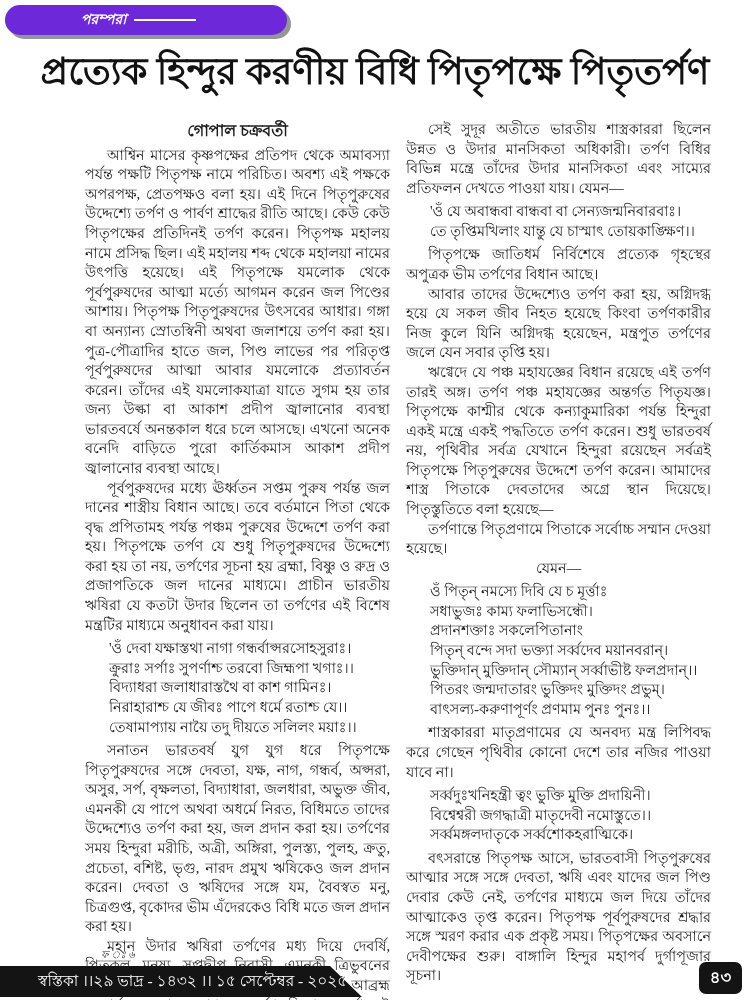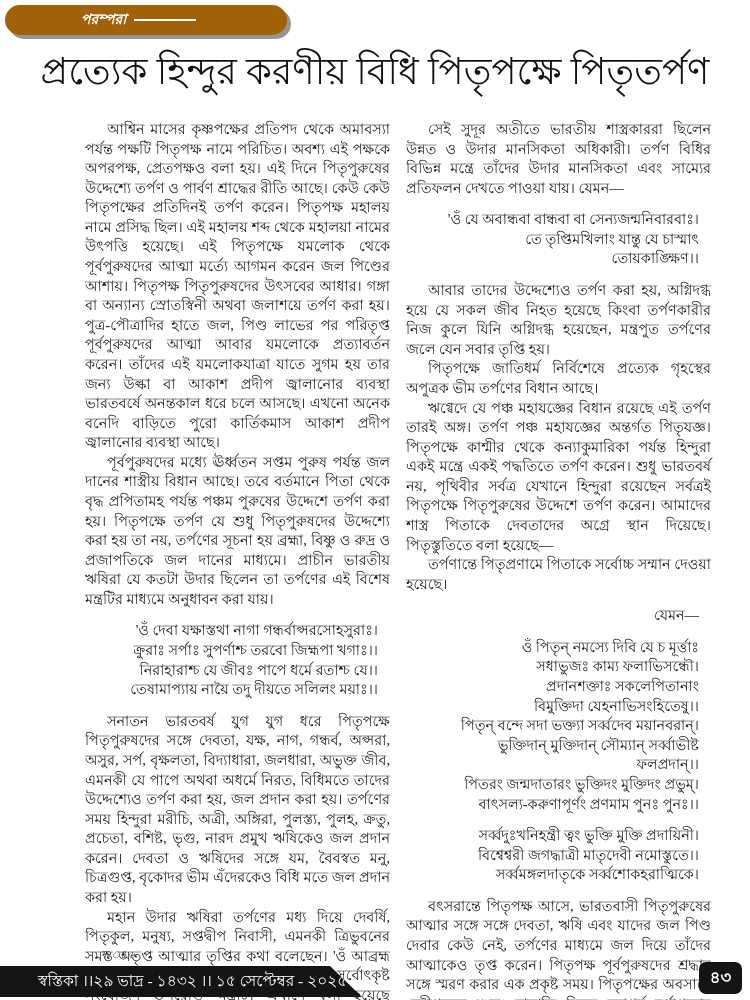--- a/index.html
+++ b/index.html
@@ -15,36 +15,36 @@
     box-shadow:4px 4px 0 rgba(130,130,130,.85);
   }
   .tag-pill .label{
     color:#ffffff;font-size:14px;font-style:italic;font-weight:bold;
     padding-left:76px;white-space:nowrap;
   }
   .tag-line{width:62px;height:2px;background:#ffffff;margin-left:8px;}
   
   .title{
     position:absolute;top:50px;left:0;width:100%;
-    text-align:center;font-size:37px;font-weight:400;line-height:1.2;
+    text-align:center;font-size:37px;font-weight:700;line-height:1.2;
     color:#121212;margin:0;
   }
   
   .columns{
     position:absolute;left:85px;top:120px;width:627px;
     display:flex;gap:16px;
     font-size:14.4px;line-height:1.36;text-align:justify;
   }
   .col{width:305px;}
   .byline{
     text-align:center;font-weight:700;font-size:16px;margin:0 0 4px 0;
   }
   .para{text-indent:22px;margin:0;}
-  .plain-line{margin:12px;text-align:right;}
-  .verse{padding-left:20px;text-align:right;margin:12px;}
+  .plain-line{margin:0;text-align:center;}
+  .verse{padding-left:20px;text-align:left;margin:4px;}
   .verse-line{display:block;}
   
   .footer-note{
     position:absolute;left:101px;top:947px;font-size:10px;font-style:italic;
     color:#222;
   }
   .footer-bar{
     position:absolute;left:0;top:966px;width:362px;height:31px;
     background:#141414;
     clip-path:polygon(0 0,330px 0,362px 100%,0 100%);
@@ -55,61 +55,63 @@
   .page-badge{
     position:absolute;left:699px;top:962px;width:43px;height:32px;
     background:#141414;border-radius:7px;color:#ffffff;
     display:flex;align-items:center;justify-content:center;
     font-size:16.5px;font-weight:700;
   }
 </style>
 </head>
 <body>
 
-<div class="tag-pill" style="background: #a16207;">
+<div class="tag-pill" style="background: #6d28d9;">
   <span class="label">পরম্পরা</span>
   <span class="tag-line"></span>
 </div>
 
 <h1 class="title">প্রত্যেক হিন্দুর করণীয় বিধি পিতৃপক্ষে পিতৃতর্পণ</h1>
 
 <div class="columns">
   <div class="col" id="col-left">
+    <div class="byline">গোপাল চক্রবর্তী</div>
   <div class="para">আশ্বিন মাসের কৃষ্ণপক্ষের প্রতিপদ থেকে অমাবস্যা পর্যন্ত পক্ষটি পিতৃপক্ষ নামে পরিচিত। অবশ্য এই পক্ষকে অপরপক্ষ, প্রেতপক্ষও বলা হয়। এই দিনে পিতৃপুরুষের উদ্দেশ্যে তর্পণ ও পার্বণ শ্রাদ্ধের রীতি আছে। কেউ কেউ পিতৃপক্ষের প্রতিদিনই তর্পণ করেন। পিতৃপক্ষ মহালয় নামে প্রসিদ্ধ ছিল। এই মহালয় শব্দ থেকে মহালয়া নামের উৎপত্তি হয়েছে। এই পিতৃপক্ষে যমলোক থেকে পূর্বপুরুষদের আত্মা মর্ত্যে আগমন করেন জল পিণ্ডের আশায়। পিতৃপক্ষ পিতৃপুরুষদের উৎসবের আধার। গঙ্গা বা অন্যান্য স্রোতস্বিনী অথবা জলাশয়ে তর্পণ করা হয়। পুত্র-পৌত্রাদির হাতে জল, পিণ্ড লাভের পর পরিতৃপ্ত পূর্বপুরুষদের আত্মা আবার যমলোকে প্রত্যাবর্তন করেন। তাঁদের এই যমলোকযাত্রা যাতে সুগম হয় তার জন্য উল্কা বা আকাশ প্রদীপ জ্বালানোর ব্যবস্থা ভারতবর্ষে অনন্তকাল ধরে চলে আসছে। এখনো অনেক বনেদি বাড়িতে পুরো কার্তিকমাস আকাশ প্রদীপ জ্বালানোর ব্যবস্থা আছে।</div>
       <div class="para">পূর্বপুরুষদের মধ্যে ঊর্ধ্বতন সপ্তম পুরুষ পর্যন্ত জল দানের শাস্ত্রীয় বিধান আছে। তবে বর্তমানে পিতা থেকে বৃদ্ধ প্রপিতামহ পর্যন্ত পঞ্চম পুরুষের উদ্দেশে তর্পণ করা হয়। পিতৃপক্ষে তর্পণ যে শুধু পিতৃপুরুষদের উদ্দেশ্যে করা হয় তা নয়, তর্পণের সূচনা হয় ব্রহ্মা, বিষ্ণু ও রুদ্র ও প্রজাপতিকে জল দানের মাধ্যমে। প্রাচীন ভারতীয় ঋষিরা যে কতটা উদার ছিলেন তা তর্পণের এই বিশেষ মন্ত্রটির মাধ্যমে অনুধাবন করা যায়।</div>
       <div class="verse">
         <span class="verse-line">'ওঁ দেবা যক্ষাস্তথা নাগা গন্ধর্বাপ্সরসোহসুরাঃ।</span>
         <span class="verse-line">ক্রুরাঃ সর্পাঃ সুপর্ণাশ্চ তরবো জিহ্মপা খগাঃ।।</span>
+        <span class="verse-line">বিদ্যাধরা জলাধারাস্তথৈ বা কাশ গামিনঃ।</span>
         <span class="verse-line">নিরাহারাশ্চ যে জীবঃ পাপে ধর্মে রতাশ্চ যে।।</span>
         <span class="verse-line">তেষামাপ্যায় নায়ৈ তদু দীয়তে সলিলং ময়াঃ।।</span>
       </div>
       <div class="para">সনাতন ভারতবর্ষ যুগ যুগ ধরে পিতৃপক্ষে পিতৃপুরুষদের সঙ্গে দেবতা, যক্ষ, নাগ, গন্ধর্ব, অপ্সরা, অসুর, সর্প, বৃক্ষলতা, বিদ্যাধারা, জলধারা, অভুক্ত জীব, এমনকী যে পাপে অথবা অধর্মে নিরত, বিধিমতে তাদের উদ্দেশ্যেও তর্পণ করা হয়, জল প্রদান করা হয়। তর্পণের সময় হিন্দুরা মরীচি, অত্রী, অঙ্গিরা, পুলস্ত্য, পুলহ, ক্রতু, প্রচেতা, বশিষ্ট, ভৃগু, নারদ প্রমুখ ঋষিকেও জল প্রদান করেন। দেবতা ও ঋষিদের সঙ্গে যম, বৈবস্বত মনু, চিত্রগুপ্ত, বৃকোদর ভীম এঁদেরকেও বিধি মতে জল প্রদান করা হয়।</div>
       <div class="para">মহান উদার ঋষিরা তর্পণের মধ্য দিয়ে দেবর্ষি, পিতৃকুল, মনুষ্য, সপ্তদ্বীপ নিবাসী, এমনকী ত্রিভুবনের সমস্ত অতৃপ্ত আত্মার তৃপ্তির কথা বলেছেন। 'ওঁ আব্রহ্ম স্তম্বপর্যন্তং জগৎ তৃপ্যান্ত।' তর্পণ ক্রিয়ার সর্বোৎকৃষ্ট সংযোজন উপরোক্ত মন্ত্রটি। এখানে বলা হয়েছে তর্পণকারীর প্রদত্ত জলে ব্রহ্ম থেকে 'স্তম্ব' অর্থাৎ তৃণগুচ্ছ পর্যন্ত জগতের প্রতিটি বস্তুর তৃপ্তি হোক।</div>
     </div>
   <div class="col" id="col-right">
       <div class="para">সেই সুদূর অতীতে ভারতীয় শাস্ত্রকাররা ছিলেন উন্নত ও উদার মানসিকতা অধিকারী। তর্পণ বিধির বিভিন্ন মন্ত্রে তাঁদের উদার মানসিকতা এবং সাম্যের প্রতিফলন দেখতে পাওয়া যায়। যেমন—</div>
       <div class="verse">
         <span class="verse-line">'ওঁ যে অবান্ধবা বান্ধবা বা সেন্যজন্মনিবারবাঃ।</span>
         <span class="verse-line">তে তৃপ্তিমখিলাং যান্তু যে চাস্মাৎ তোয়কাঙ্ক্ষিণ।।</span>
       </div>
+      <div class="para">পিতৃপক্ষে জাতিধর্ম নির্বিশেষে প্রত্যেক গৃহস্থের অপুত্রক ভীম তর্পণের বিধান আছে।</div>
       <div class="para">আবার তাদের উদ্দেশ্যেও তর্পণ করা হয়, অগ্নিদগ্ধ হয়ে যে সকল জীব নিহত হয়েছে কিংবা তর্পণকারীর নিজ কুলে যিনি অগ্নিদগ্ধ হয়েছেন, মন্ত্রপুত তর্পণের জলে যেন সবার তৃপ্তি হয়।</div>
-      <div class="para">পিতৃপক্ষে জাতিধর্ম নির্বিশেষে প্রত্যেক গৃহস্থের অপুত্রক ভীম তর্পণের বিধান আছে।</div>
       <div class="para">ঋগ্বেদে যে পঞ্চ মহাযজ্ঞের বিধান রয়েছে এই তর্পণ তারই অঙ্গ। তর্পণ পঞ্চ মহাযজ্ঞের অন্তর্গত পিতৃযজ্ঞ। পিতৃপক্ষে কাশ্মীর থেকে কন্যাকুমারিকা পর্যন্ত হিন্দুরা একই মন্ত্রে একই পদ্ধতিতে তর্পণ করেন। শুধু ভারতবর্ষ নয়, পৃথিবীর সর্বত্র যেখানে হিন্দুরা রয়েছেন সর্বত্রই পিতৃপক্ষে পিতৃপুরুষের উদ্দেশে তর্পণ করেন। আমাদের শাস্ত্র পিতাকে দেবতাদের অগ্রে স্থান দিয়েছে। পিতৃস্তুতিতে বলা হয়েছে—</div>
       <div class="para">তর্পণান্তে পিতৃপ্রণামে পিতাকে সর্বোচ্চ সম্মান দেওয়া হয়েছে।</div>
       <div class="plain-line">যেমন—</div>
       <div class="verse">
         <span class="verse-line">ওঁ পিতৃন্ নমস্যে দিবি যে চ মূর্ত্তাঃ</span>
         <span class="verse-line">সধাভুজঃ কাম্য ফলাভিসন্ধৌ।</span>
         <span class="verse-line">প্রদানশক্তাঃ সকলেপিতানাং</span>
-        <span class="verse-line">বিমুক্তিদা যেহনাভিসংহিতেষু।।</span>
         <span class="verse-line">পিতৃন্ বন্দে সদা ভক্ত্যা সর্ব্বদেব ময়ানবরান্।</span>
         <span class="verse-line">ভুক্তিদান্ মুক্তিদান্ সৌম্যান্ সর্ব্বাভীষ্ট ফলপ্রদান্।।</span>
         <span class="verse-line">পিতরং জন্মদাতারং ভুক্তিদং মুক্তিদং প্রভুম্।</span>
         <span class="verse-line">বাৎসল্য-করুণাপূর্ণং প্রণমাম পুনঃ পুনঃ।।</span>
       </div>
+      <div class="para">শাস্ত্রকাররা মাতৃপ্রণামের যে অনবদ্য মন্ত্র লিপিবদ্ধ করে গেছেন পৃথিবীর কোনো দেশে তার নজির পাওয়া যাবে না।</div>
       <div class="verse">
         <span class="verse-line">সর্ব্বদুঃখনিহন্ত্রী ত্বং ভুক্তি মুক্তি প্রদায়িনী।</span>
         <span class="verse-line">বিশ্বেশ্বরী জগদ্ধাত্রী মাতৃদেবী নমোস্তুতে।।</span>
         <span class="verse-line">সর্ব্বমঙ্গলদাতৃকে সর্ব্বশোকহরাত্মিকে।</span>
       </div>
       <div class="para">বৎসরান্তে পিতৃপক্ষ আসে, ভারতবাসী পিতৃপুরুষের আত্মার সঙ্গে সঙ্গে দেবতা, ঋষি এবং যাদের জল পিণ্ড দেবার কেউ নেই, তর্পণের মাধ্যমে জল দিয়ে তাঁদের আত্মাকেও তৃপ্ত করেন। পিতৃপক্ষ পূর্বপুরুষদের শ্রদ্ধার সঙ্গে স্মরণ করার এক প্রকৃষ্ট সময়। পিতৃপক্ষের অবসানে দেবীপক্ষের শুরু। বাঙ্গালি হিন্দুর মহাপর্ব দুর্গাপূজার সূচনা।</div>
     </div>
 </div>
 
 <div class="footer-note">ফ ঃ ৬</div>

